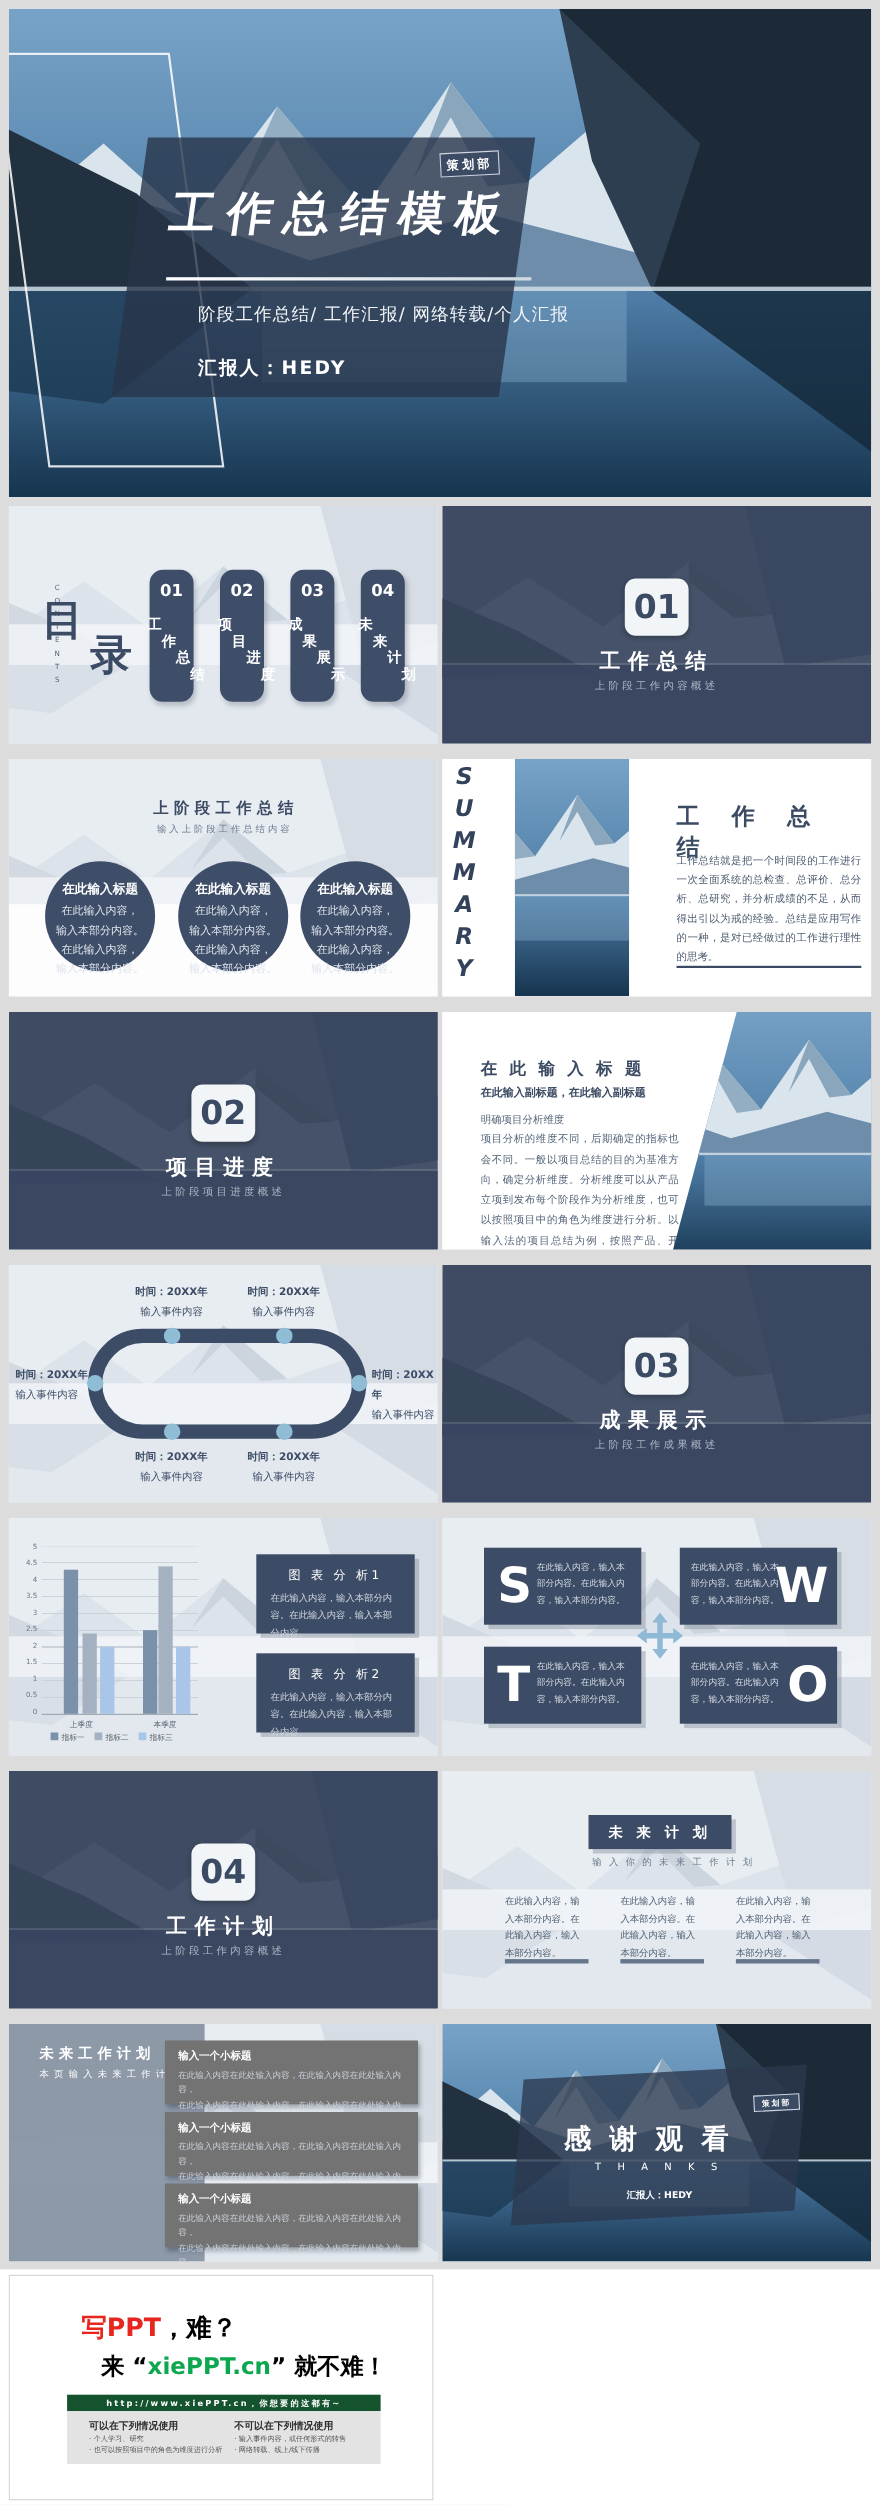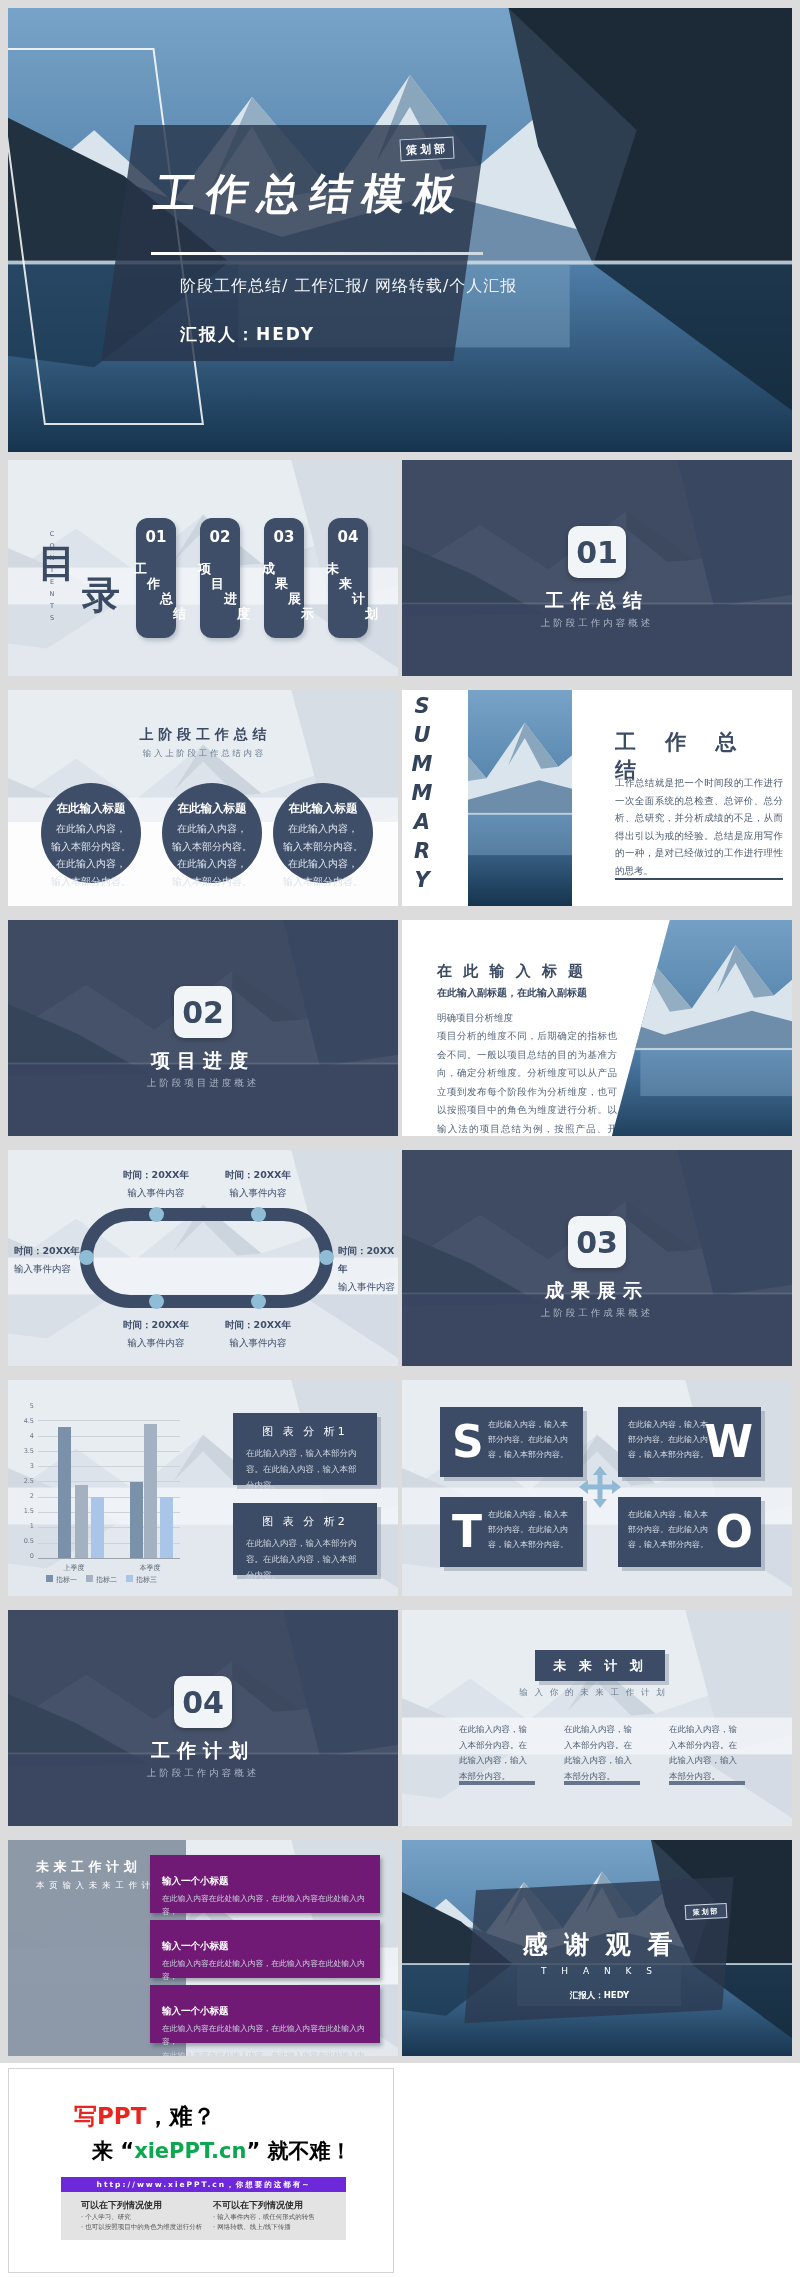--- a/index.html
+++ b/index.html
@@ -65,32 +65,32 @@
 
 
 .swot-letter{position:absolute;color:#fff;font-weight:bold;font-size:44px;line-height:1}
 .swot-body{position:absolute;color:#d6dce4;font-size:8px;line-height:1.85}
 
 
 .fp-colbody{position:absolute;font-size:8.5px;line-height:1.85;color:#4d5d70}
 .fp-bar{position:absolute;height:4px;background:#65768c}
 
 
-.fw-box{position:absolute;background:#701a75;box-shadow:2px 3px 4px rgba(30,40,55,.35);padding:20px 12px}
+.fw-box{position:absolute;background:#737373;box-shadow:2px 3px 4px rgba(30,40,55,.35);padding:8px 12px}
 .fw-box .ft{color:#fff;font-weight:bold;font-size:9.5px}
 .fw-box .fb{color:#c9d1db;font-size:7.8px;line-height:1.7;margin-top:4px}
 
 
 .thanks-panel{background:rgba(44,57,78,.78);transform:rotate(-3deg) skewX(-8deg)}
 
 
 .footer-card{position:absolute;background:#fff;border:1px solid #d4d4d4}
 .f-red{color:#e8261f}
 .f-green{color:#0ca74f}
-.urlbar{position:absolute;background:#6d28d9;color:#fff;display:flex;align-items:center;justify-content:center;font-size:7.5px;font-weight:bold;letter-spacing:2px}
+.urlbar{position:absolute;background:#14532d;color:#fff;display:flex;align-items:center;justify-content:center;font-size:7.5px;font-weight:bold;letter-spacing:2px}
 .fpanel{position:absolute;background:#e3e3e3}
 .fcol-title{font-size:9px;font-weight:bold;color:#2e2e2e}
 .fcol li{font-size:6.5px;color:#555;list-style:none;line-height:1.6}
 .fcol li::before{content:"· "}
 </style>
 </head>
 <body>
 
 <svg width="0" height="0" style="position:absolute" aria-hidden="true">
 <defs>
@@ -407,21 +407,21 @@
     <div class="abs divider-sub" style="left:95px;top:157px;width:200px">上阶段工作内容概述</div>
   </section>
 
   <section class="slide" style="left:402px;top:1610px;width:390px;height:216px">
     <svg class="bg" viewBox="0 0 400 225" preserveAspectRatio="xMidYMid slice">
           <use href="#scene-light"></use>
         </svg>
     <div class="abs darkbox" style="left:133px;top:40px;width:130px;height:31px;display:flex;align-items:center;justify-content:center">
       <span class="white bold" style="font-size:13px;letter-spacing:4px">未 来 计 划</span>
     </div>
-    <div class="abs center" style="left:91px;top:77px;width:200px;font-size:8.5px;color:#6b7a8c;letter-spacing:2px">输 入 你 的 未 来 工 作 计 划</div>
+    <div class="abs center" style="left:110px;top:77px;width:200px;font-size:8.5px;color:#6b7a8c;letter-spacing:2px">输 入 你 的 未 来 工 作 计 划</div>
     <div class="fp-colbody" style="left:57px;top:112px;width:76px">在此输入内容，输入本部分内容。在此输入内容，输入本部分内容。</div>
     <div class="fp-colbody" style="left:162px;top:112px;width:76px">在此输入内容，输入本部分内容。在此输入内容，输入本部分内容。</div>
     <div class="fp-colbody" style="left:267px;top:112px;width:76px">在此输入内容，输入本部分内容。在此输入内容，输入本部分内容。</div>
     <div class="fp-bar" style="left:57px;top:171px;width:76px"></div>
     <div class="fp-bar" style="left:162px;top:171px;width:76px"></div>
     <div class="fp-bar" style="left:267px;top:171px;width:76px"></div>
   </section>
 
   <section class="slide" style="left:8px;top:1840px;width:390px;height:216px">
     <svg class="bg" viewBox="0 0 400 225" preserveAspectRatio="xMidYMid slice">
@@ -448,21 +448,21 @@
   </section>
 
   <section class="slide" style="left:402px;top:1840px;width:390px;height:216px">
     <svg class="bg" viewBox="0 0 400 225" preserveAspectRatio="xMidYMid slice">
           <use href="#scene-photo"></use>
         </svg>
     <div class="abs thanks-panel" style="left:68px;top:44px;width:258px;height:132px"></div>
     <div class="abs badge" style="left:283px;top:64px;width:42px;height:15px;font-size:7px;transform:rotate(-3deg);letter-spacing:2px">
       <span>策划部</span>
     </div>
-    <div class="abs center white bold" style="left:90px;top:88px;width:215px;font-size:25px;letter-spacing:4px">感 谢 观 看</div>
+    <div class="abs center white bold" style="left:80px;top:88px;width:215px;font-size:25px;letter-spacing:4px">感 谢 观 看</div>
     <div class="abs center white" style="left:90px;top:126px;width:215px;font-size:9px;letter-spacing:6px">T H A N K S</div>
     <div class="abs center white bold" style="left:90px;top:150px;width:215px;font-size:8.5px">汇报人：HEDY</div>
   </section>
 
 </div>
 
 <div class="footer-card" style="left:8px;top:2068px;width:386px;height:205px">
   <div class="abs bold" style="left:65px;top:32px;font-size:23px">
     <span class="f-red">写PPT</span><span>，难？</span>
   </div>

